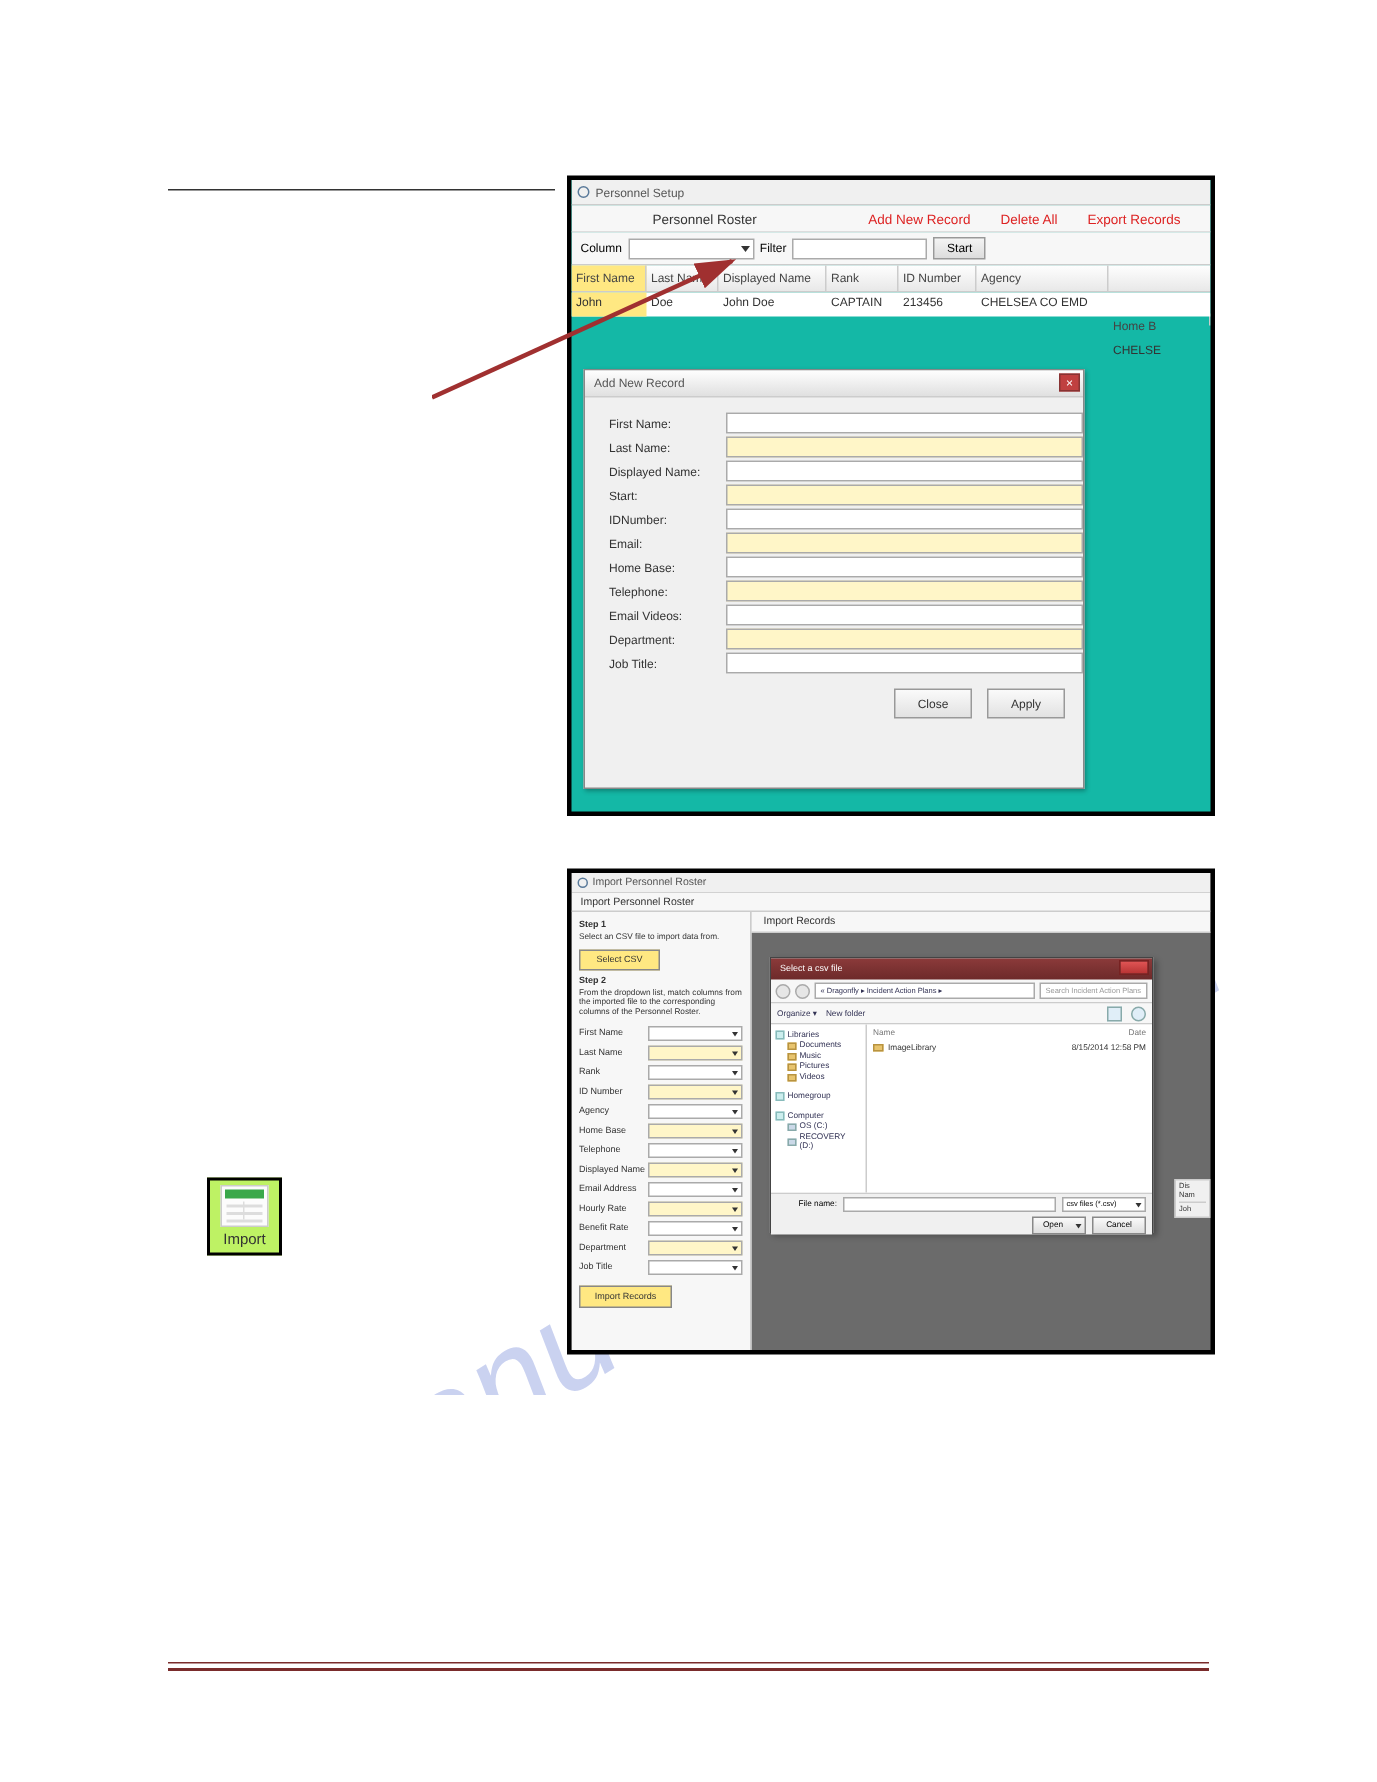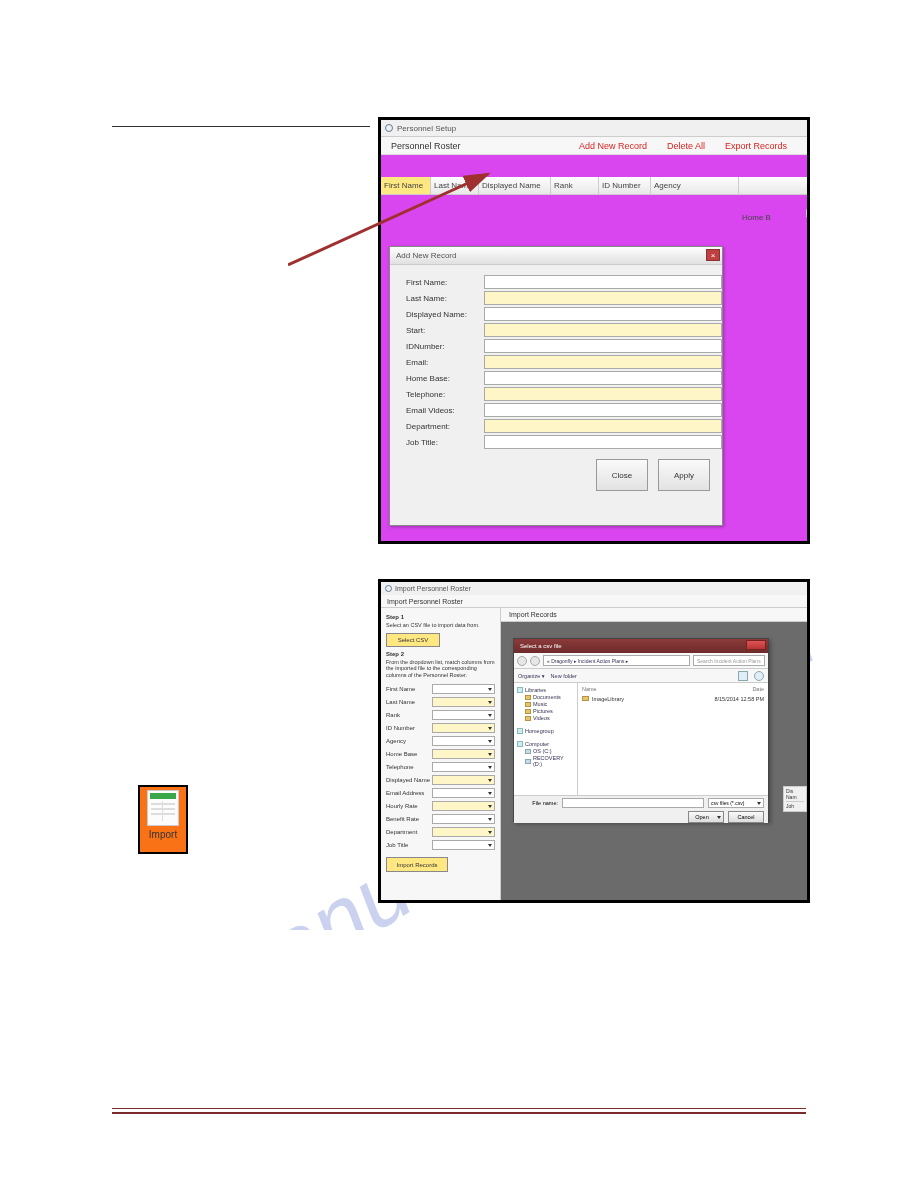--- a/index.html
+++ b/index.html
@@ -23,21 +23,21 @@
   }
   .fig1 {
     position: absolute;
     top: 117px; left: 378px;
     width: 432px; height: 427px;
     background: #000;
     padding: 3px;
   }
   .fig1-inner {
     width: 100%; height: 100%;
-    background: #d946ef;
+    background: #14b8a6;
     position: relative;
     overflow: hidden;
   }
   .win-header {
     position: absolute;
     top: 0; left: 0; right: 0;
     height: 17px;
     background: #f0f0f0;
     border-bottom: 1px solid #ccc;
     font-size: 8px;
@@ -55,20 +55,21 @@
   }
   .roster-bar {
     position: absolute;
     top: 17px; left: 0; right: 0;
     height: 18px;
     background: #f7f7f7;
     border-bottom: 1px solid #ddd;
     display: flex;
     align-items: center;
     font-size: 9px;
+    padding-left: 44px;
   }
   .roster-title { padding-left: 10px; color: #333; flex: 1; }
   .roster-link { color: #d22; margin-right: 20px; }
   .filter-bar {
     position: absolute;
     top: 35px; left: 0; right: 0;
     height: 22px;
     background: #f7f7f7;
     border-bottom: 1px solid #ccc;
     display: flex;
@@ -156,21 +157,21 @@
     background: #fff6c8;
   }
   .form-row .field.white { background: #fff; }
   .dialog-buttons {
     display: flex;
     justify-content: flex-end;
     gap: 10px;
     padding: 8px 12px 0 0;
   }
   .dlg-btn {
-    width: 52px; height: 32px;
+    width: 52px; height: 20px;
     border: 1px solid #999;
     background: linear-gradient(#fafafa,#e2e2e2);
     font-size: 8px;
     display:flex; align-items:center; justify-content:center;
     color:#333;
   }
 
   
   .arrow {
     position: absolute;
@@ -364,23 +365,23 @@
   .fd-bottom .ft-dd .dda { position:absolute; right:2px; top:3px; border-left:2px solid transparent; border-right:2px solid transparent; border-top:3px solid #333; }
   .fd-bottom .r2 { display:flex; justify-content:flex-end; gap:4px; }
   .fd-btn { width:36px; height:12px; border:1px solid #888; background:linear-gradient(#fafafa,#ddd); display:flex; align-items:center; justify-content:center; font-size:5.5px; position:relative; }
   .fd-btn.open { padding-right:8px; }
   .fd-btn.open .dda { position:absolute; right:2px; top:4px; border-left:2px solid transparent; border-right:2px solid transparent; border-top:3px solid #333; }
 
   
   .import-icon-box {
     position: absolute;
     top: 785px; left: 138px;
-    width: 50px; height: 69px;
+    width: 50px; height: 52px;
     border: 2px solid #000;
-    background: #f97316;
+    background: #bef264;
     display:flex; flex-direction:column; align-items:center;
     padding: 3px;
   }
   .import-icon-box .xls-ic {
     width: 32px; height: 36px;
     background: #fcfcfc;
     border: 1px solid #ccc;
     position: relative;
   }
   .xls-ic .bar { position:absolute; top:2px; left:2px; right:2px; height:6px; background:#3aa84a; }
@@ -427,29 +428,47 @@
   <div class="fig1-inner">
     <div class="win-header">
       <span class="gear-icon"></span>
       <span>Personnel Setup</span>
     </div>
     <div class="roster-bar">
       <span class="roster-title">Personnel Roster</span>
       <span class="roster-link">Add New Record</span>
       <span class="roster-link">Delete All</span>
       <span class="roster-link">Export Records</span>
+    </div>
+    <div class="filter-bar">
+      <span>Column</span>
+      <span class="col-dd">
+            <span class="dd-arrow"></span>
+          </span>
+      <span>Filter</span>
+      <span class="filter-input"></span>
+      <span class="start-btn">Start</span>
     </div>
     <div class="col-headers">
       <div class="ch1">First Name</div>
       <div class="ch2">Last Name</div>
       <div class="ch3">Displayed Name</div>
       <div class="ch4">Rank</div>
       <div class="ch5">ID Number</div>
       <div class="ch6">Agency</div>
       <div class="ch7">Home B</div>
+    </div>
+    <div class="data-row">
+      <div class="ch1">John</div>
+      <div class="ch2">Doe</div>
+      <div class="ch3">John Doe</div>
+      <div class="ch4">CAPTAIN</div>
+      <div class="ch5">213456</div>
+      <div class="ch6">CHELSEA CO EMD</div>
+      <div class="ch7">CHELSE</div>
     </div>
 
     <div class="dialog">
       <div class="dialog-titlebar">
         <span>Add New Record</span>
         <span class="close-x">×</span>
       </div>
       <div class="dialog-body">
         <div class="form-row">
               <label>First Name:</label>

